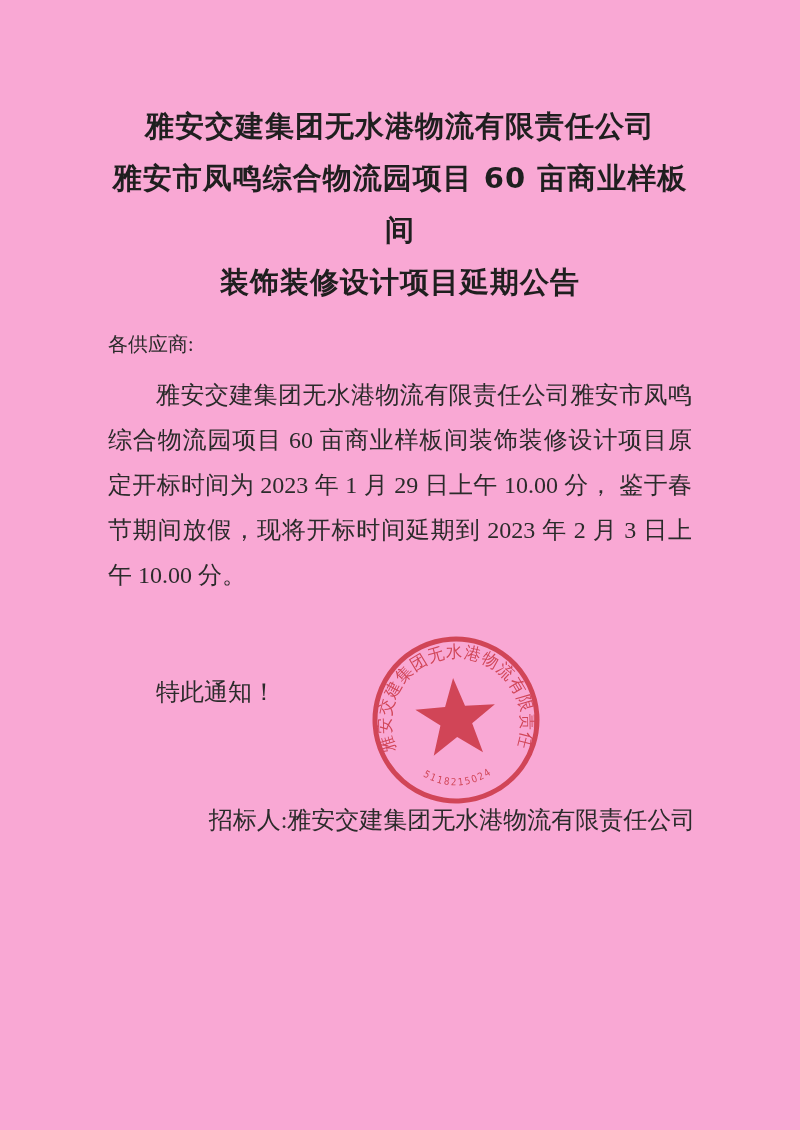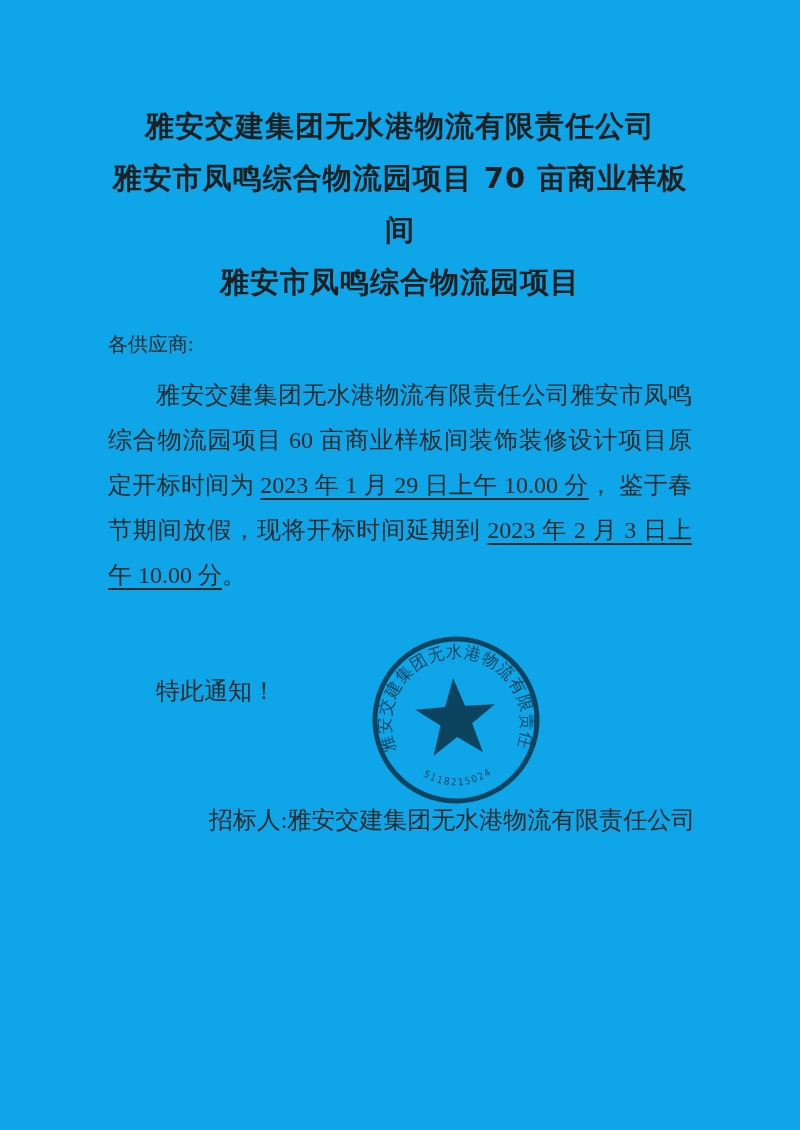--- a/index.html
+++ b/index.html
@@ -5,21 +5,21 @@
   html, body {
     margin: 0;
     padding: 0;
     background: #ffffff;
   }
   .page {
     position: relative;
     width: 800px;
     height: 1130px;
     margin: 0 auto;
-    background: #0ea5e9;
+    background: #f9a8d4;
     overflow: hidden;
     font-family: "Liberation Serif", "DejaVu Serif", serif;
     color: #2b2b2b;
   }
   .content {
     padding: 0 108px;
   }
   .doc-title {
     margin: 100px 0 0 0;
     text-align: center;
@@ -36,30 +36,28 @@
     line-height: 45px;
   }
   .body-para {
     margin: 6px 0 0 0;
     font-size: 24px;
     line-height: 45px;
     text-align: justify;
     text-indent: 2em;
   }
   .body-para .u {
-    text-decoration: underline;
     text-decoration-thickness: 1.5px;
     text-underline-offset: 5px;
   }
   .closing {
     margin: 72px 0 0 0;
     font-size: 24px;
     line-height: 45px;
     text-indent: 2em;
-    font-family: Liberation Mono, monospace;
   }
   .signature {
     position: relative;
     left: 52px;
     margin-top: 82px;
     text-align: center;
     font-size: 24px;
   }
   .sig-issuer {
     line-height: 46px;
@@ -86,22 +84,22 @@
   }
 </style>
 </head>
 <body>
 
 <div class="page">
   <div class="content">
 
     <h1 class="doc-title">
       <div>雅安交建集团无水港物流有限责任公司</div>
-      <div>雅安市凤鸣综合物流园项目 70 亩商业样板间</div>
-      <div>雅安市凤鸣综合物流园项目</div>
+      <div>雅安市凤鸣综合物流园项目 60 亩商业样板间</div>
+      <div>装饰装修设计项目延期公告</div>
     </h1>
 
     <p class="salutation">各供应商:</p>
 
     <p class="body-para"><span>雅安交建集团无水港物流有限责任公司雅安市凤鸣综合物流园项目 60 亩商业样板间装饰装修设计项目原定开标时间为 </span><span class="u">2023 年 1 月 29 日上午 10.00 分</span><span>， 鉴于春节期间放假，现将开标时间延期到 </span><span class="u">2023 年 2 月 3 日上午 10.00 分</span><span>。</span></p>
 
     <p class="closing">特此通知！</p>
 
     <div class="signature">
       <div class="sig-issuer">

